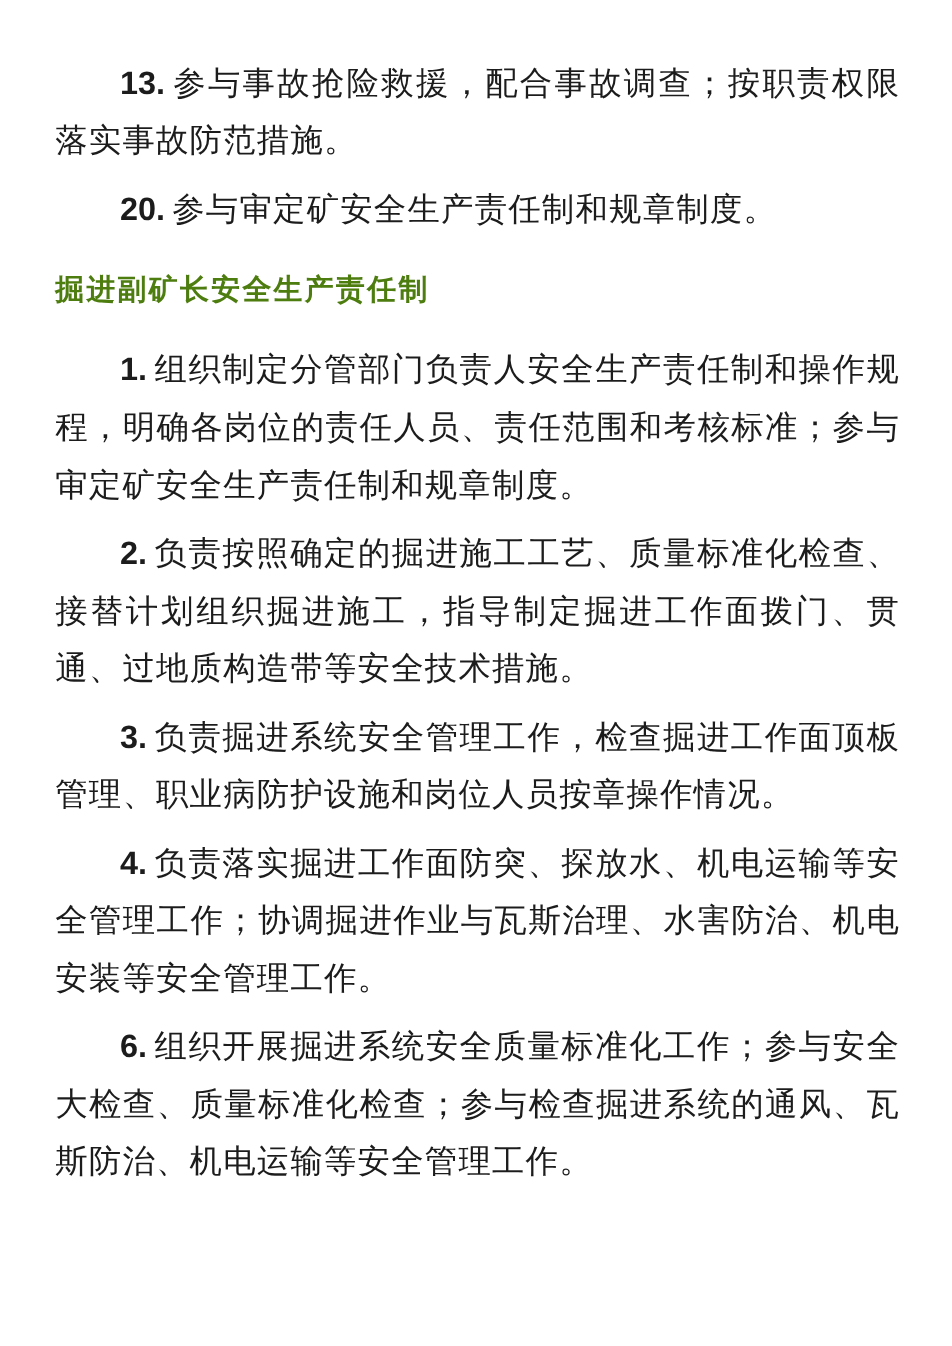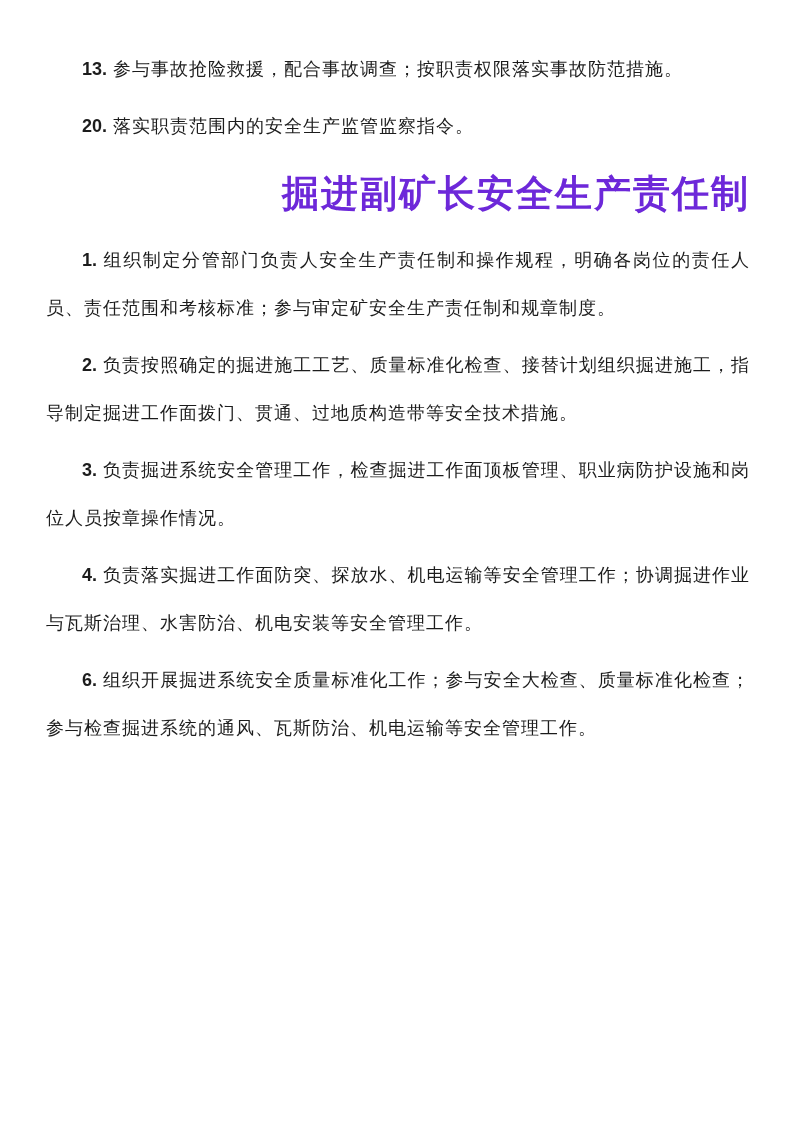--- a/index.html
+++ b/index.html
@@ -13,53 +13,53 @@
     height: 1122px;
     margin: 0 auto;
     background: #ffffff;
     color: #1c1c1c;
     box-sizing: border-box;
     padding: 36px 43px 20px 46px;
     overflow: hidden;
     font-family: "Liberation Serif", "DejaVu Serif", serif;
   }
   .body-text p {
-    font-size: 18px;
+    font-size: 27px;
     line-height: 48px;
     margin: 9px 0;
     text-align: justify;
     text-indent: 2em;
     letter-spacing: 1px;
   }
   .num {
     font-family: "Liberation Sans", "DejaVu Sans", sans-serif;
     font-weight: 700;
     letter-spacing: 0;
     padding-right: 6px;
   }
   h1.doc-heading {
     font-family: "Liberation Sans", "DejaVu Sans", sans-serif;
-    font-size: 37px;
+    font-size: 24px;
     font-weight: 700;
-    color: #6d28d9;
-    text-align: right;
+    color: #4d7c0f;
+    text-align: left;
     letter-spacing: 2px;
     margin: 24px 0 22px 0;
     line-height: 40px;
   }
 </style>
 </head>
 <body>
 
 <div class="page">
   <div class="body-text">
 
     <p><span class="num">13.</span><span>参与事故抢险救援，配合事故调查；按职责权限落实事故防范措施。</span></p>
 
-    <p><span class="num">20.</span><span>落实职责范围内的安全生产监管监察指令。</span></p>
+    <p><span class="num">20.</span><span>参与审定矿安全生产责任制和规章制度。</span></p>
 
 
     <h1 class="doc-heading">掘进副矿长安全生产责任制</h1>
 
 
     <p><span class="num">1.</span><span>组织制定分管部门负责人安全生产责任制和操作规程，明确各岗位的责任人员、责任范围和考核标准；参与审定矿安全生产责任制和规章制度。</span></p>
 
     <p><span class="num">2.</span><span>负责按照确定的掘进施工工艺、质量标准化检查、接替计划组织掘进施工，指导制定掘进工作面拨门、贯通、过地质构造带等安全技术措施。</span></p>
 
     <p><span class="num">3.</span><span>负责掘进系统安全管理工作，检查掘进工作面顶板管理、职业病防护设施和岗位人员按章操作情况。</span></p>

